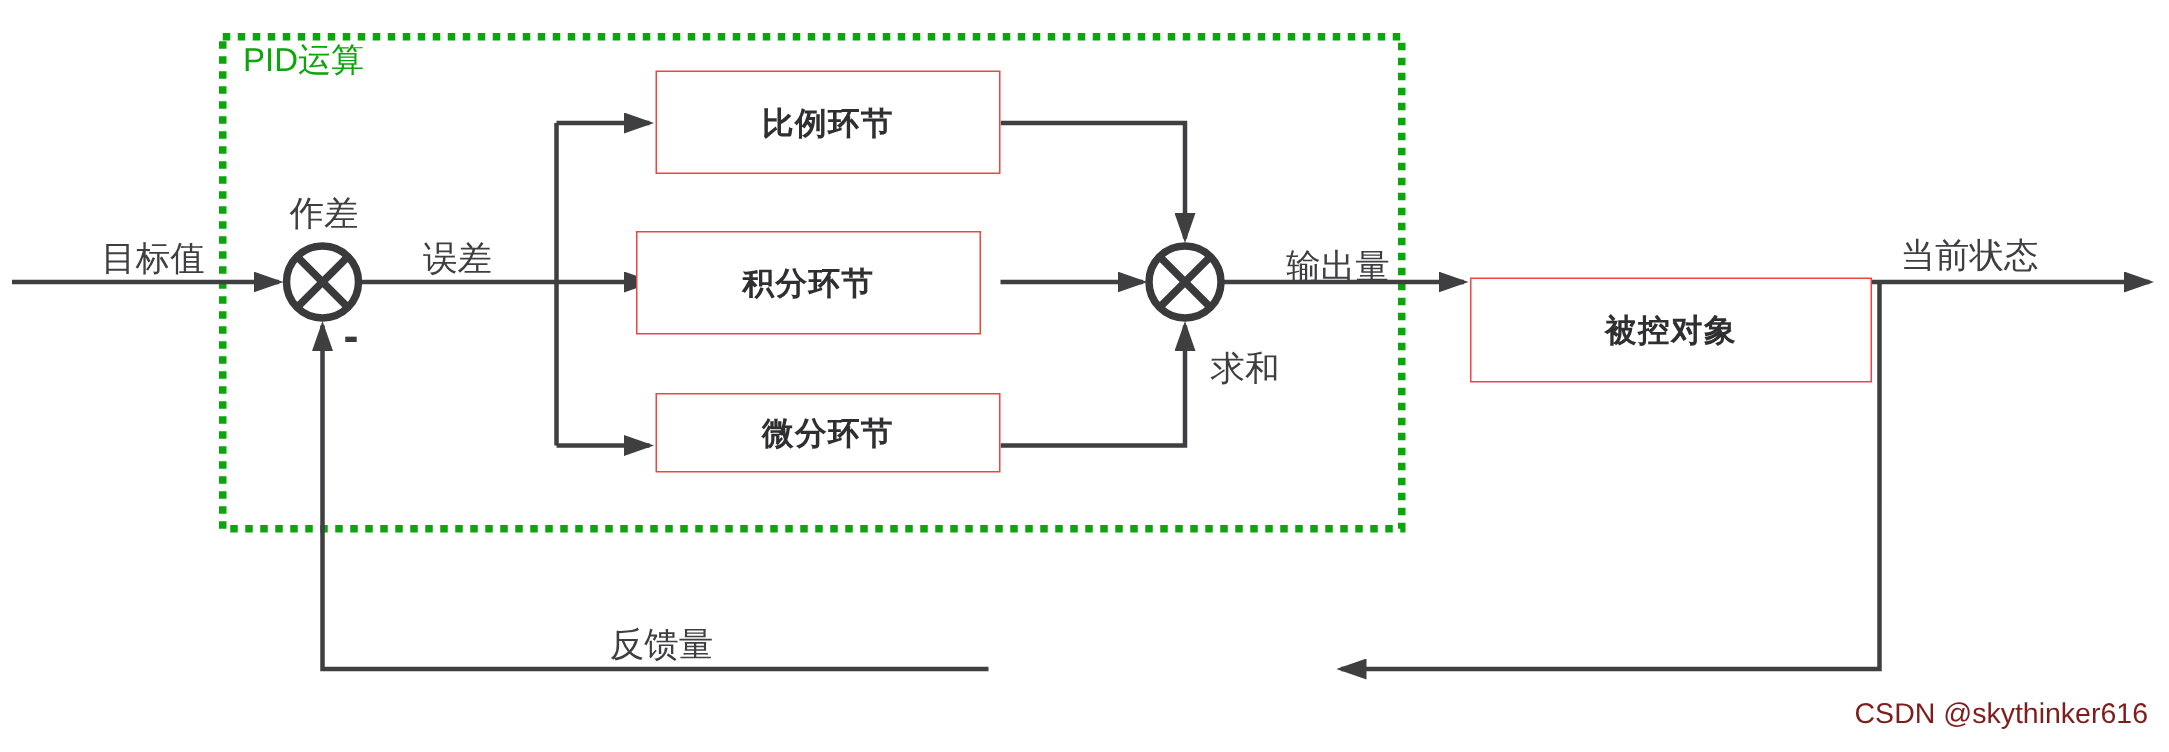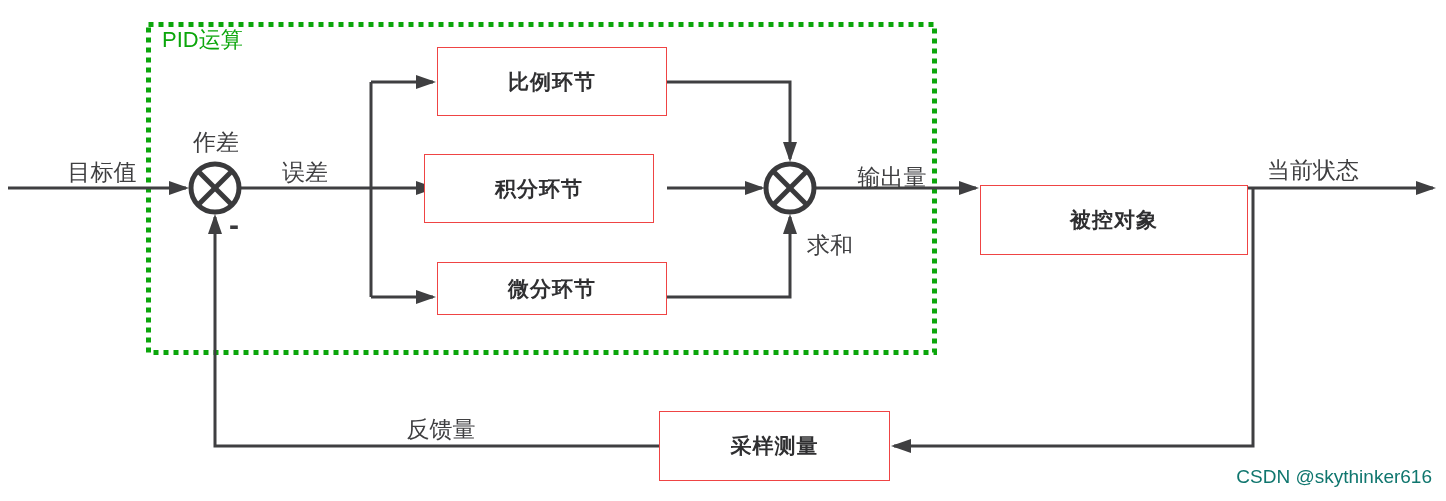--- a/index.html
+++ b/index.html
@@ -55,21 +55,21 @@
     font-size: 30px;
     font-weight: bold;
     color: #3a3a3c;
     line-height: 0.6;
   }
   .watermark {
     position: absolute;
     right: 14px;
     top: 466px;
     font-size: 19px;
-    color: #0f766e;
+    color: #7f1d1d;
     white-space: nowrap;
   }
 </style>
 </head>
 <body>
 
 <div class="stage">
 
   <svg class="wires" viewBox="0 0 1446 501" aria-hidden="true">
     <defs>
@@ -127,23 +127,20 @@
   </div>
   <div class="block" style="left:424px; top:154px; width:230px; height:69px;">
     <span>积分环节</span>
   </div>
   <div class="block" style="left:437px; top:262px; width:230px; height:53px;justify-content:center;">
     <span>微分环节</span>
   </div>
   <div class="block" style="left:980px; top:153px; width:268px; height:70px;margin-top:32px;">
     <span>被控对象</span>
   </div>
-  <div class="block" style="left:659px; top:411px; width:231px; height:70px;">
-    <span>采样测量</span>
-  </div>
 
   <div class="lbl" style="left:102px; top:160px;">目标值</div>
   <div class="lbl" style="left:216px; top:130px;">作差</div>
   <div class="lbl" style="left:305px; top:160px;">误差</div>
   <div class="lbl lbl-minus" style="left:234px; top:216px;">-</div>
   <div class="lbl" style="left:892px; top:165px;text-align:right;">输出量</div>
   <div class="lbl" style="left:830px; top:217px;margin-top:16px;">求和</div>
   <div class="lbl" style="left:1313px; top:158px;text-align:right;">当前状态</div>
   <div class="lbl" style="left:441px; top:417px;">反馈量</div>
 

